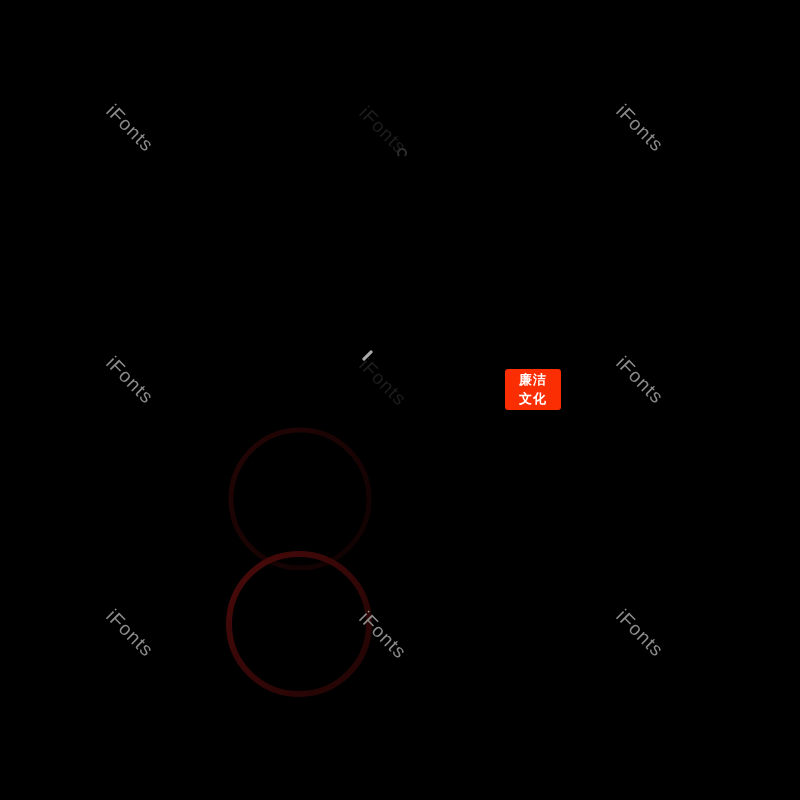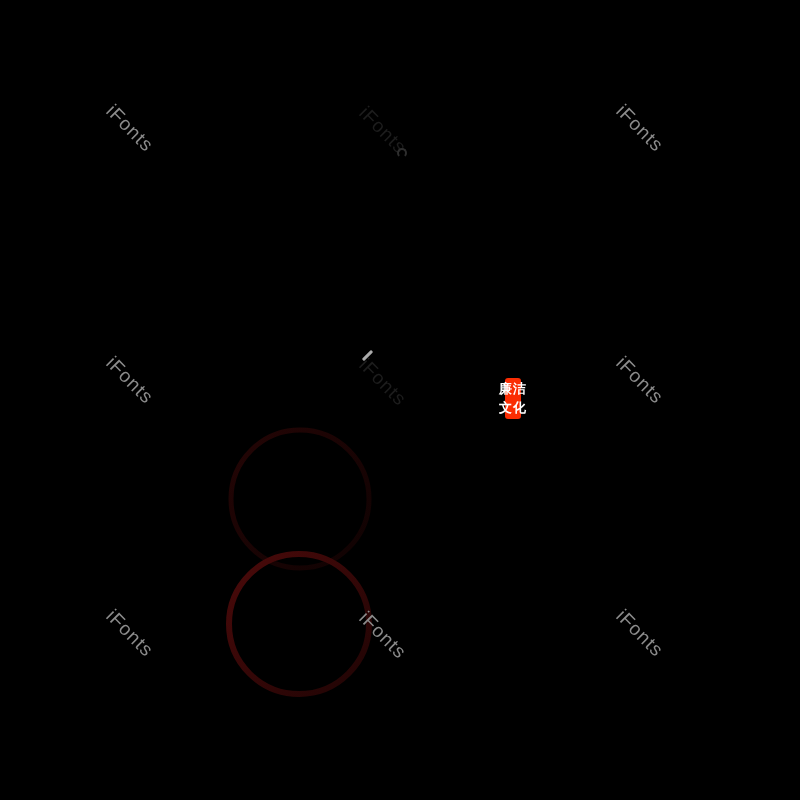--- a/index.html
+++ b/index.html
@@ -94,21 +94,21 @@
   <span class="wm" style="left: 130px; top: 128px; font-size: 19px; color: rgb(139, 139, 139); transform: translate(-50%, -50%) rotate(45deg);">iFonts</span>
   <span class="wm" style="left: 383px; top: 130px; font-size: 19px; color: rgb(29, 29, 29); transform: translate(-50%, -50%) rotate(45deg);">iFonts</span>
   <span class="wm" style="left: 640px; top: 128px; font-size: 19px; color: rgb(139, 139, 139); transform: translate(-50%, -50%) rotate(45deg);">iFonts</span>
   <span class="wm" style="left: 130px; top: 380px; font-size: 19px; color: rgb(139, 139, 139); transform: translate(-50%, -50%) rotate(45deg);">iFonts</span>
   <span class="wm" style="left: 383px; top: 382px; font-size: 19px; color: rgb(29, 29, 29); transform: translate(-50%, -50%) rotate(45deg);">iFonts</span>
   <span class="wm" style="left: 640px; top: 380px; font-size: 19px; color: rgb(139, 139, 139); transform: translate(-50%, -50%) rotate(45deg);">iFonts</span>
   <span class="wm" style="left: 130px; top: 633px; font-size: 19px; color: rgb(139, 139, 139); transform: translate(-50%, -50%) rotate(45deg);">iFonts</span>
   <span class="wm" style="left: 383px; top: 635px; font-size: 19px; color: rgb(139, 139, 139); transform: translate(-50%, -50%) rotate(45deg);">iFonts</span>
   <span class="wm" style="left: 640px; top: 633px; font-size: 19px; color: rgb(139, 139, 139); transform: translate(-50%, -50%) rotate(45deg);">iFonts</span>
 
-  <div class="seal" style="left: 505px; top: 369px; width: 16px; height: 41px; background: rgb(250, 45, 3); color: rgb(255, 255, 255); margin-top: 9px;">
+  <div class="seal" style="left: 505px; top: 369px; width: 56px; height: 41px; background: rgb(250, 45, 3); color: rgb(255, 255, 255);">
     <span class="seal-line">廉洁</span>
     <span class="seal-line">文化</span>
   </div>
 
   <div class="sparkle" style="left: 366px; top: 349px; background: rgb(201, 201, 201);"></div>
   <div class="curl" style="left: 397px; top: 148px; border-color: rgb(46, 46, 46);"></div>
 
 </div>
 
 </body></html>

